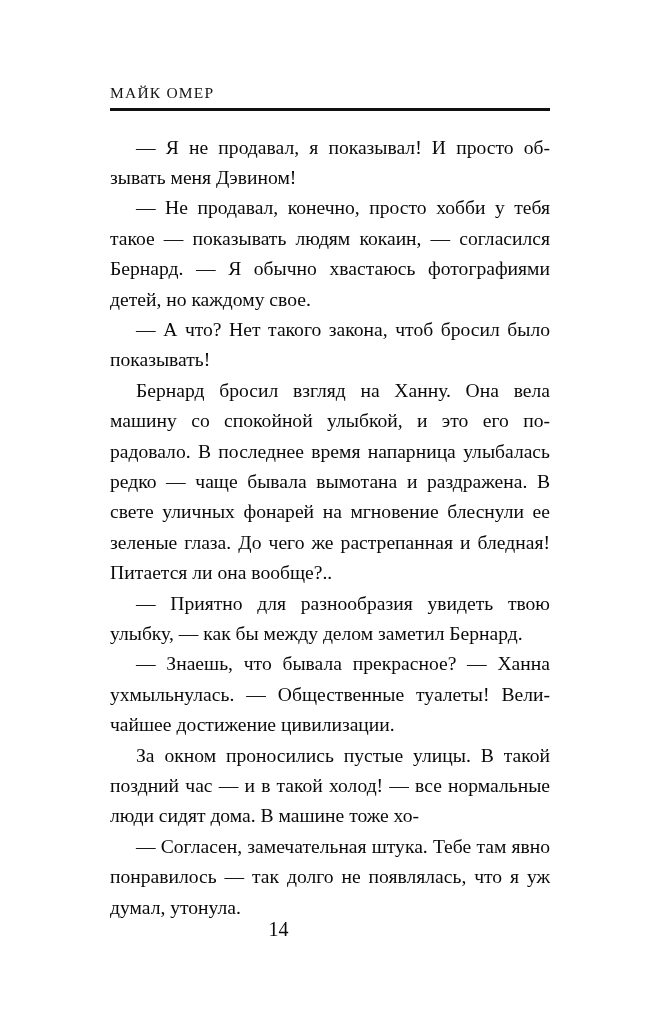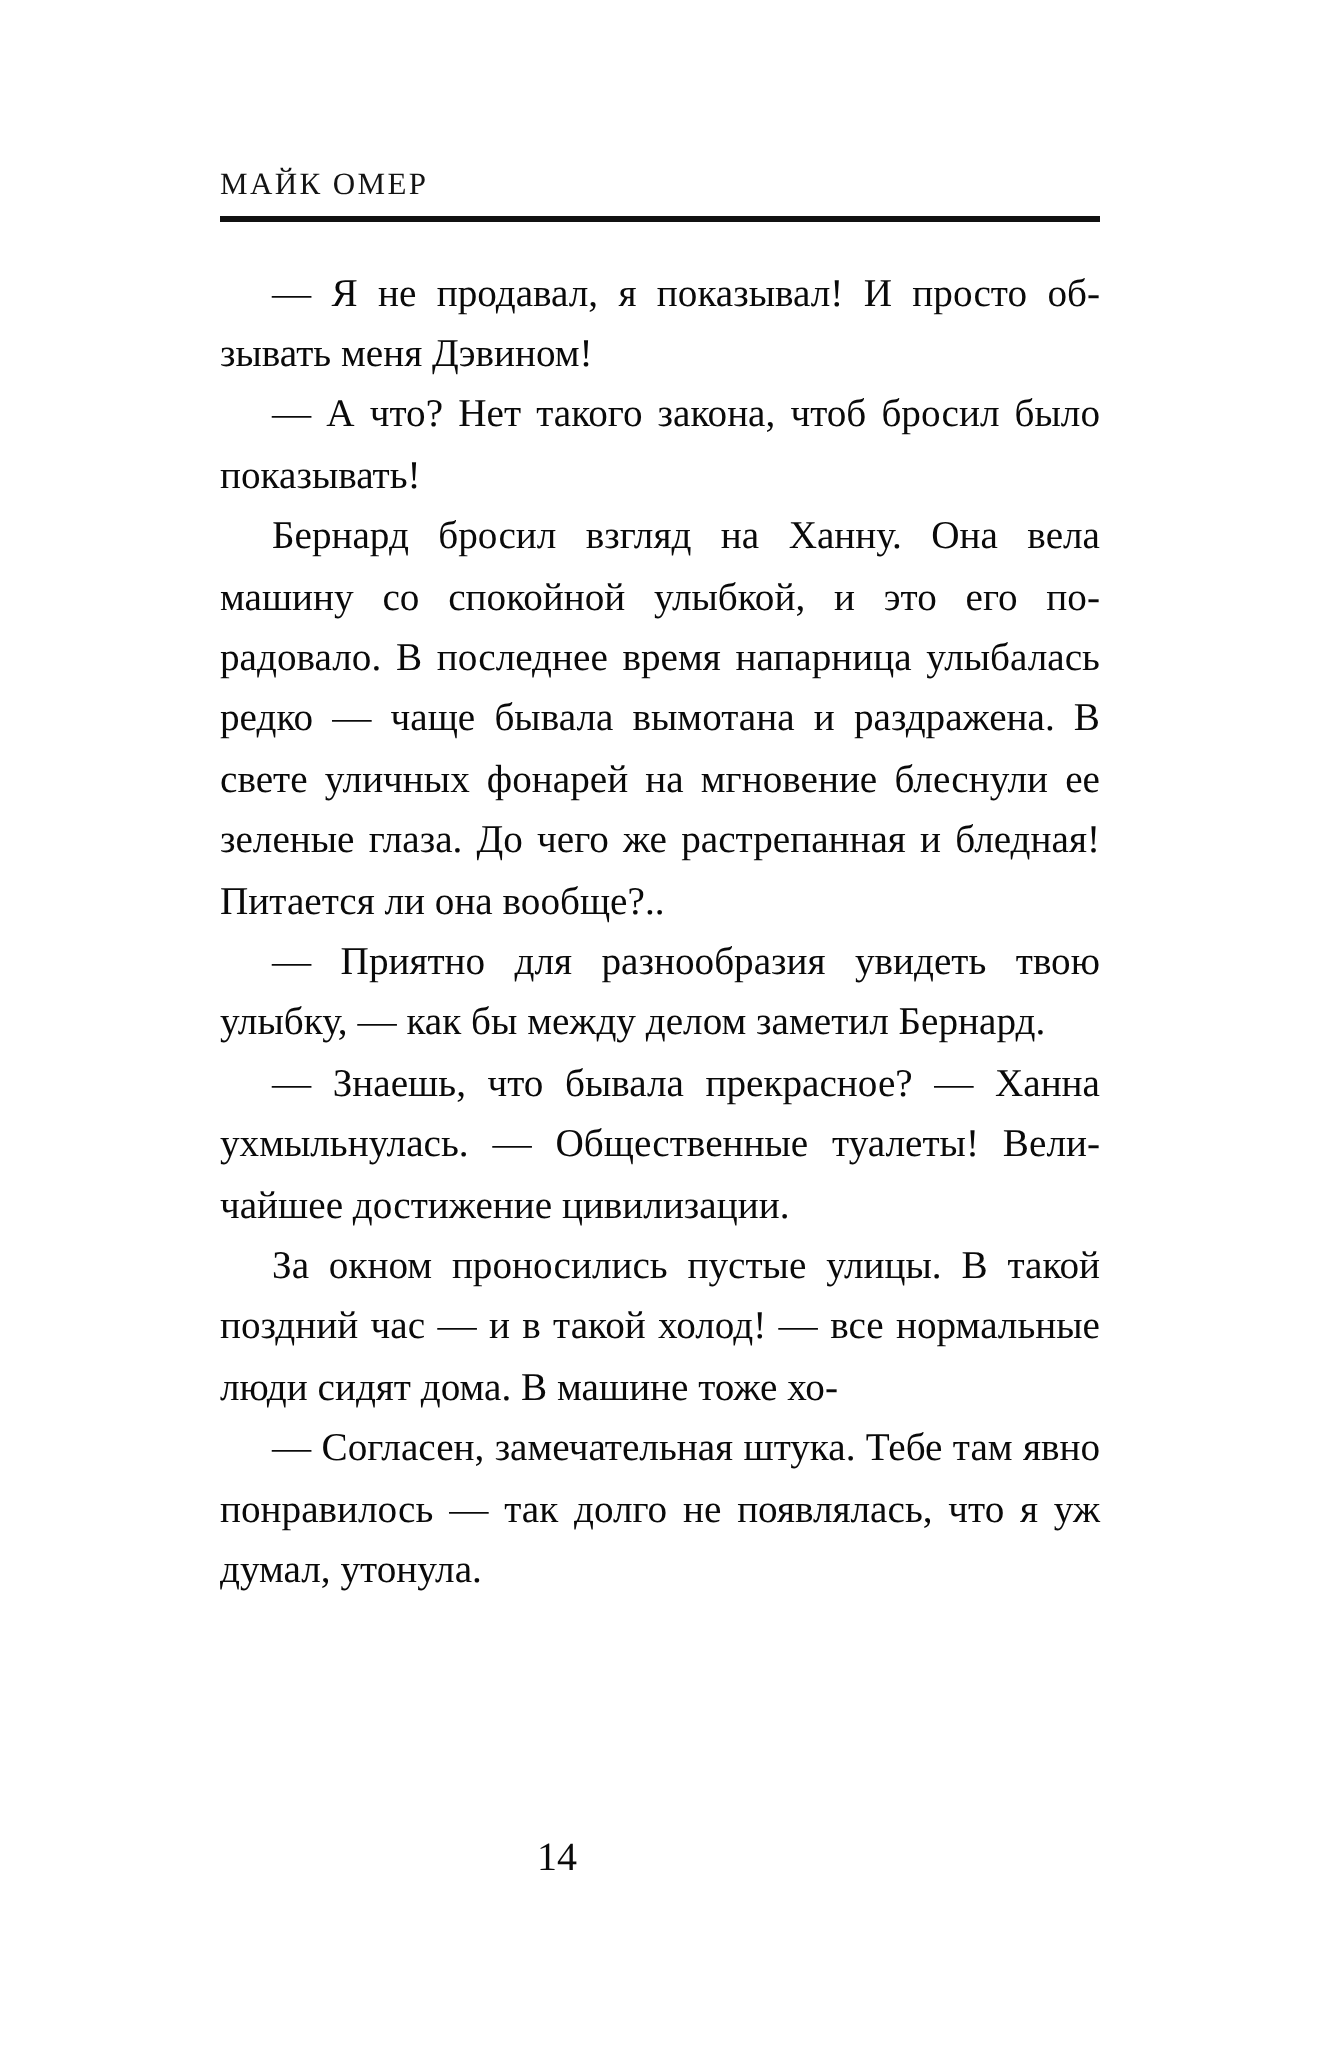--- a/index.html
+++ b/index.html
@@ -71,20 +71,21 @@
 <div class="page">
 
   <div class="content">
 
     <div class="running-head">МАЙК ОМЕР</div>
 
     <div class="head-rule"></div>
 
     <div class="body-text">
       <p>— Я не продавал, я показывал! И просто об­зывать меня Дэвином!</p>
+      <p>— Не продавал, конечно, просто хобби у те­бя такое — показывать людям кокаин, — согла­сился Бернард. — Я обычно хвастаюсь фотогра­фиями детей, но каждому свое.</p>
       <p>— А что? Нет такого закона, чтоб бросил бы­ло показывать!</p>
       <p>Бернард бросил взгляд на Ханну. Она вела машину со спокойной улыбкой, и это его по­радовало. В последнее время напарница улы­балась редко — чаще бывала вымотана и раз­дражена. В свете уличных фонарей на мгно­вение блеснули ее зеленые глаза. До чего же растрепанная и бледная! Питается ли она вообще?..</p>
       <p>— Приятно для разнообразия увидеть твою улыбку, — как бы между делом заметил Бер­нард.</p>
       <p>— Знаешь, что бывала прекрасное? — Ханна ухмыльнулась. — Общественные туалеты! Вели­чайшее достижение цивилизации.</p>
       <p>За окном проносились пустые улицы. В та­кой поздний час — и в такой холод! — все нор­мальные люди сидят дома. В машине тоже хо-</p>
       <p>— Согласен, замечательная штука. Тебе там явно понравилось — так долго не появлялась, что я уж думал, утонула.</p>
     </div>
 
   </div>
 

